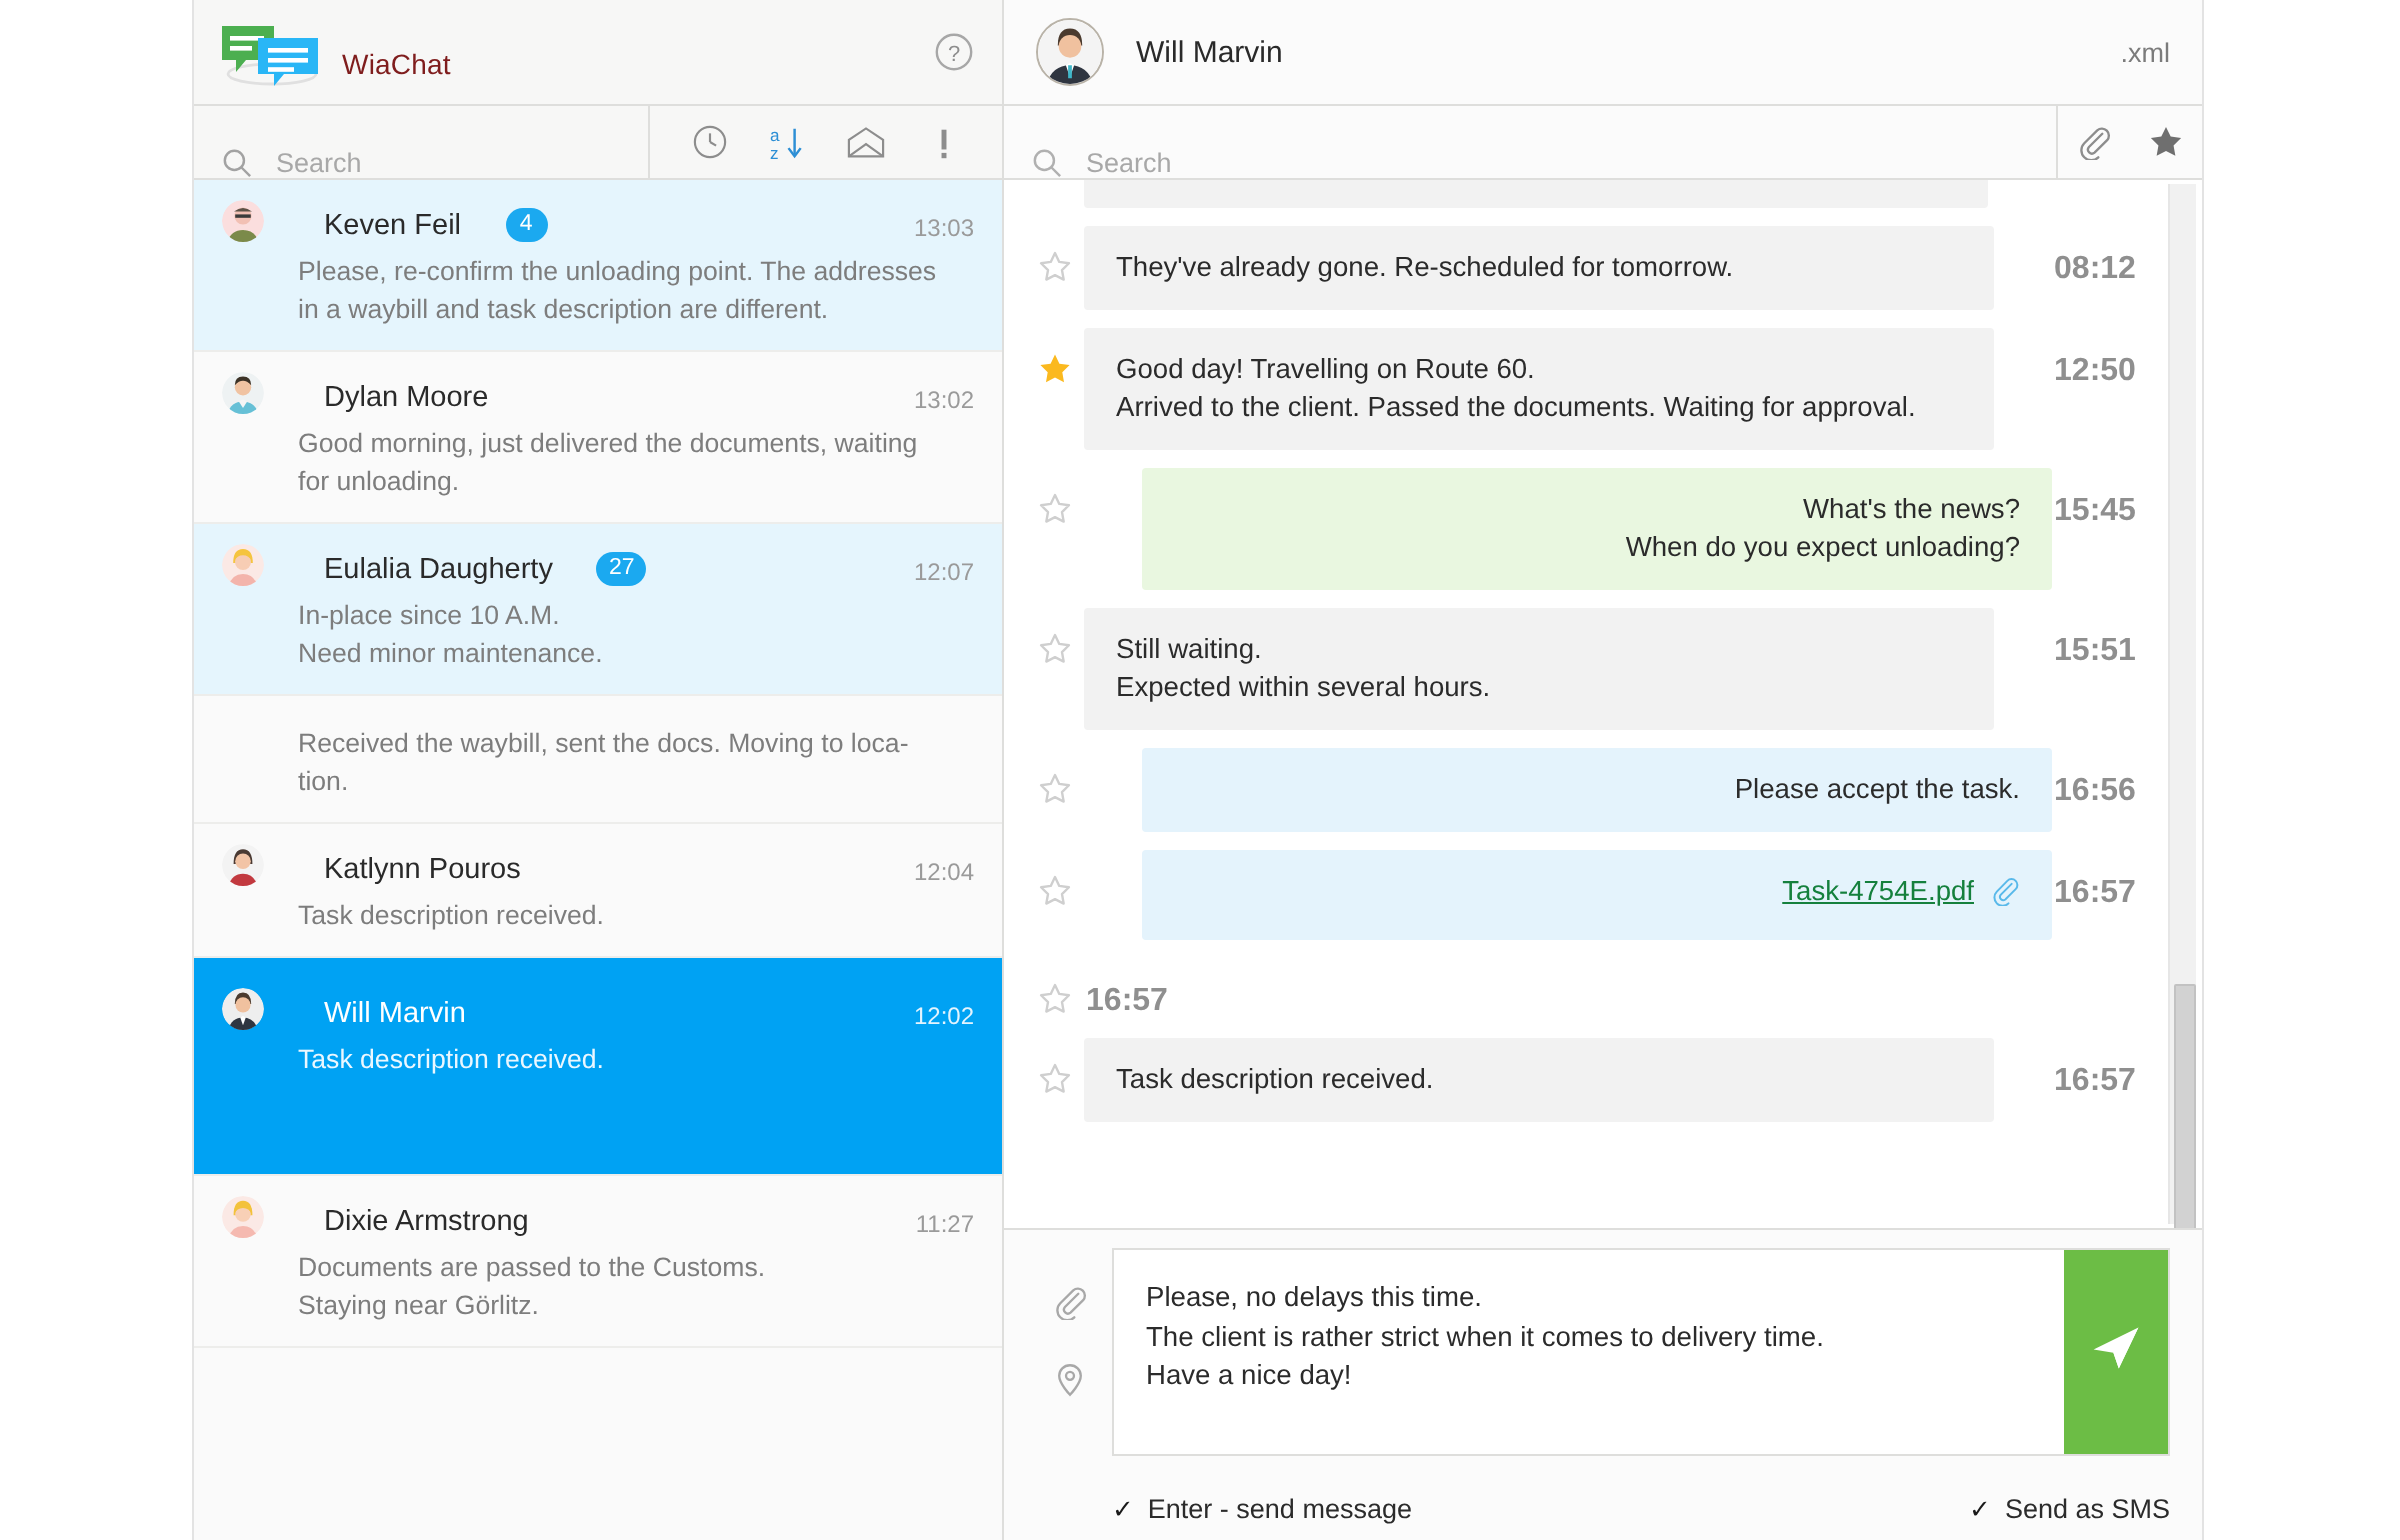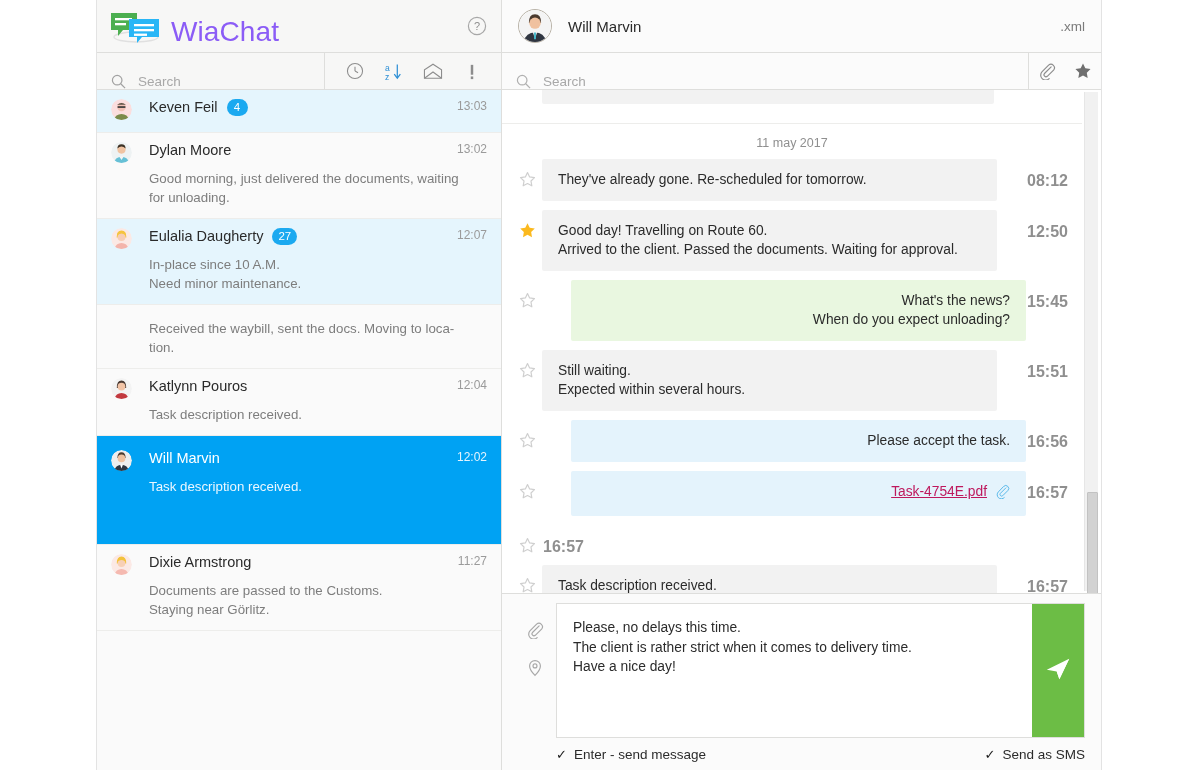--- a/index.html
+++ b/index.html
@@ -32,22 +32,22 @@
     height: 53px;
     background: #f7f7f6;
     border-bottom: 1px solid #dededc;
     display: flex;
     align-items: center;
     padding: 0 14px 0 10px;
     flex: 0 0 53px;
   }
   .logo { width: 58px; height: 36px; flex: 0 0 58px; }
   .brand-title {
-    font-size: 28px;
-    color: #8b5cf6;
+    font-size: 14px;
+    color: #7f1d1d;
     margin-left: 6px;
     letter-spacing: .1px;
     margin-top: 12px;
   }
   .spacer { flex: 1 1 auto; }
   .help-icon { width: 20px; height: 20px; opacity:.85; }
 
   .search-bar {
     height: 37px;
     flex: 0 0 37px;
@@ -83,21 +83,21 @@
   .conv-list { flex: 1 1 auto; overflow: hidden; background:#ffffff; }
   .conv {
     position: relative;
     padding: 9px 14px 11px 14px;
     border-bottom: 1px solid #ededeb;
     background: #fafafa;
     cursor: pointer;
   }
   .conv.unread { background: #e5f5fd; }
   .conv.active  { background: #00a2f3; }
-  .conv-top { display: flex; align-items: flex-start; height: 22px; }
+  .conv-top { display: flex; align-items: flex-end; height: 22px; gap: 13px; }
   .avatar {
     width: 21px; height: 21px; border-radius: 50%;
     flex: 0 0 21px; overflow: hidden;
   }
   .conv-name {
     font-size: 14.5px; color: #2a2a2a;
     margin-left: 17px; white-space: nowrap;
   }
   .conv.active .conv-name { color: #ffffff; }
   .badge {
@@ -219,21 +219,21 @@
   .msg-time {
     width: 56px; flex: 0 0 56px;
     text-align: center;
     padding: 13px 13px 0 0;
     font-size: 16px;
     color: #8f8f8f;
     font-weight: bold;
   }
   .file-link {
     text-decoration: underline;
-    color: #be185d;
+    color: #15803d;
   }
   .clip-inline { margin-left: 8px; vertical-align: -3px; }
 
   .vscroll {
     position: absolute;
     right: 3px; top: 2px; bottom: 2px;
     width: 14px;
     background: #f1f1f1;
     border-left: 1px solid #e6e6e6;
   }
@@ -260,21 +260,21 @@
     display: flex; flex-direction: column;
     align-items: center;
     padding-top: 18px;
     gap: 16px;
   }
   .editor-box {
     flex: 1 1 auto;
     display: flex;
     border: 1px solid #dededc;
     background: #fff;
-    height: 135px;
+    height: 104px;
   }
   .editor {
     flex: 1 1 auto;
     padding: 14px 16px;
     font-size: 13.8px;
     line-height: 19.5px;
     color: #2b2b2b;
     white-space: pre-line;
     overflow: hidden;
   }
@@ -378,20 +378,22 @@
               <circle cx="10.5" cy="8" r="4.3" fill="#f2c0b4"></circle>
               <path d="M6 5.8 q4.5 -3.6 9 0 z" fill="#5c5247"></path>
               <rect x="6.6" y="7.2" width="7.8" height="1.7" fill="#3a3a3a"></rect>
               <path d="M2.6 21 q2 -6 7.9 -6 q5.9 0 7.9 6 z" fill="#7b8a4a"></path>
             </svg>
           </span>
           <span class="conv-name">Keven Feil</span>
           <span class="badge">4</span>
           <span class="conv-time">13:03</span>
         </div>
+        <div class="conv-snippet">Please, re-confirm the unloading point. The addresses
+in a waybill and task description are different.</div>
       </div>
 
       <div class="conv">
         <div class="conv-top">
           <span class="avatar">
             <svg viewBox="0 0 21 21" width="21" height="21">
               <circle cx="10.5" cy="10.5" r="10.5" fill="#eef2f3"></circle>
               <circle cx="10.5" cy="7.6" r="4.1" fill="#f0c3a2"></circle>
               <path d="M6.4 6.6 q4.1 -4.4 8.2 0 q0 -4.4 -4.1 -4.4 q-4.1 0 -4.1 4.4 z" fill="#3c3226"></path>
               <path d="M2.6 21 q2 -6.2 7.9 -6.2 q5.9 0 7.9 6.2 z" fill="#66c0d6"></path>
@@ -523,21 +525,20 @@
             <path d="M10 1.6 L12.6 7 L18.4 7.8 L14.2 11.9 L15.2 17.7 L10 15 L4.8 17.7 L5.8 11.9 L1.6 7.8 L7.4 7 z" fill="#6f6f6f"></path>
           </svg>
         </span>
       </div>
     </div>
 
     <div class="msgs-wrap">
       <div class="msgs">
 
         <div class="partial-bubble"></div>
-        <div class="day-sep">11 may 2017</div>
 
         <div class="msg-row">
           <span class="star-cell">
             <svg viewBox="0 0 20 20" width="17" height="17">
               <path d="M10 1.8 L12.5 7 L18.2 7.8 L14.1 11.8 L15.1 17.4 L10 14.8 L4.9 17.4 L5.9 11.8 L1.8 7.8 L7.5 7 z" fill="none" stroke="#cfcfcf" stroke-width="1.4" stroke-linejoin="round"></path>
             </svg>
           </span>
           <span class="bubble-cell">
             <span class="bubble in">They've already gone. Re-scheduled for tomorrow.</span>
           </span>

